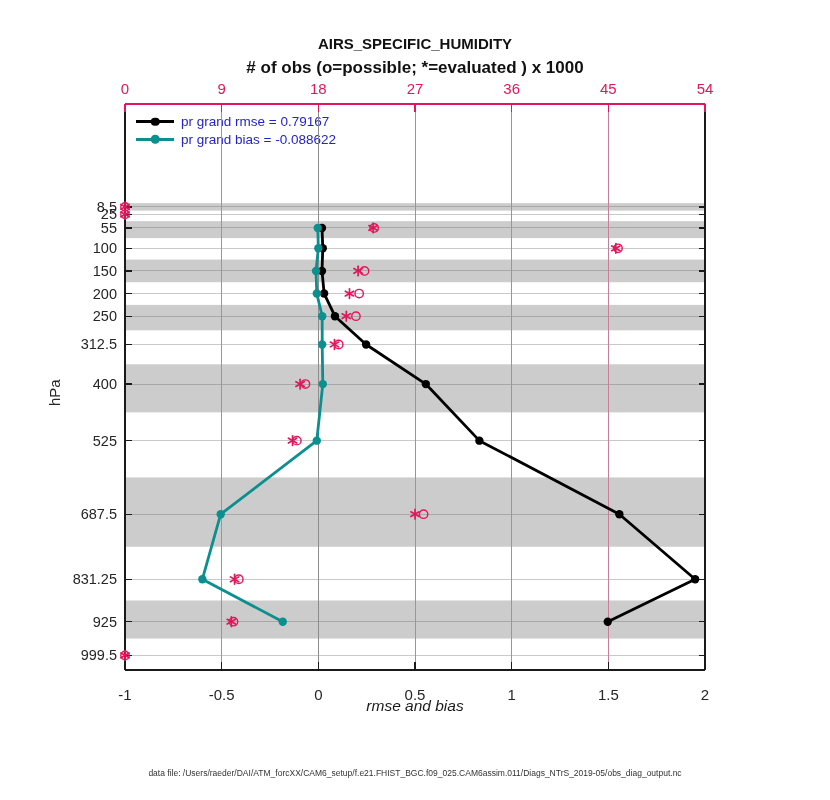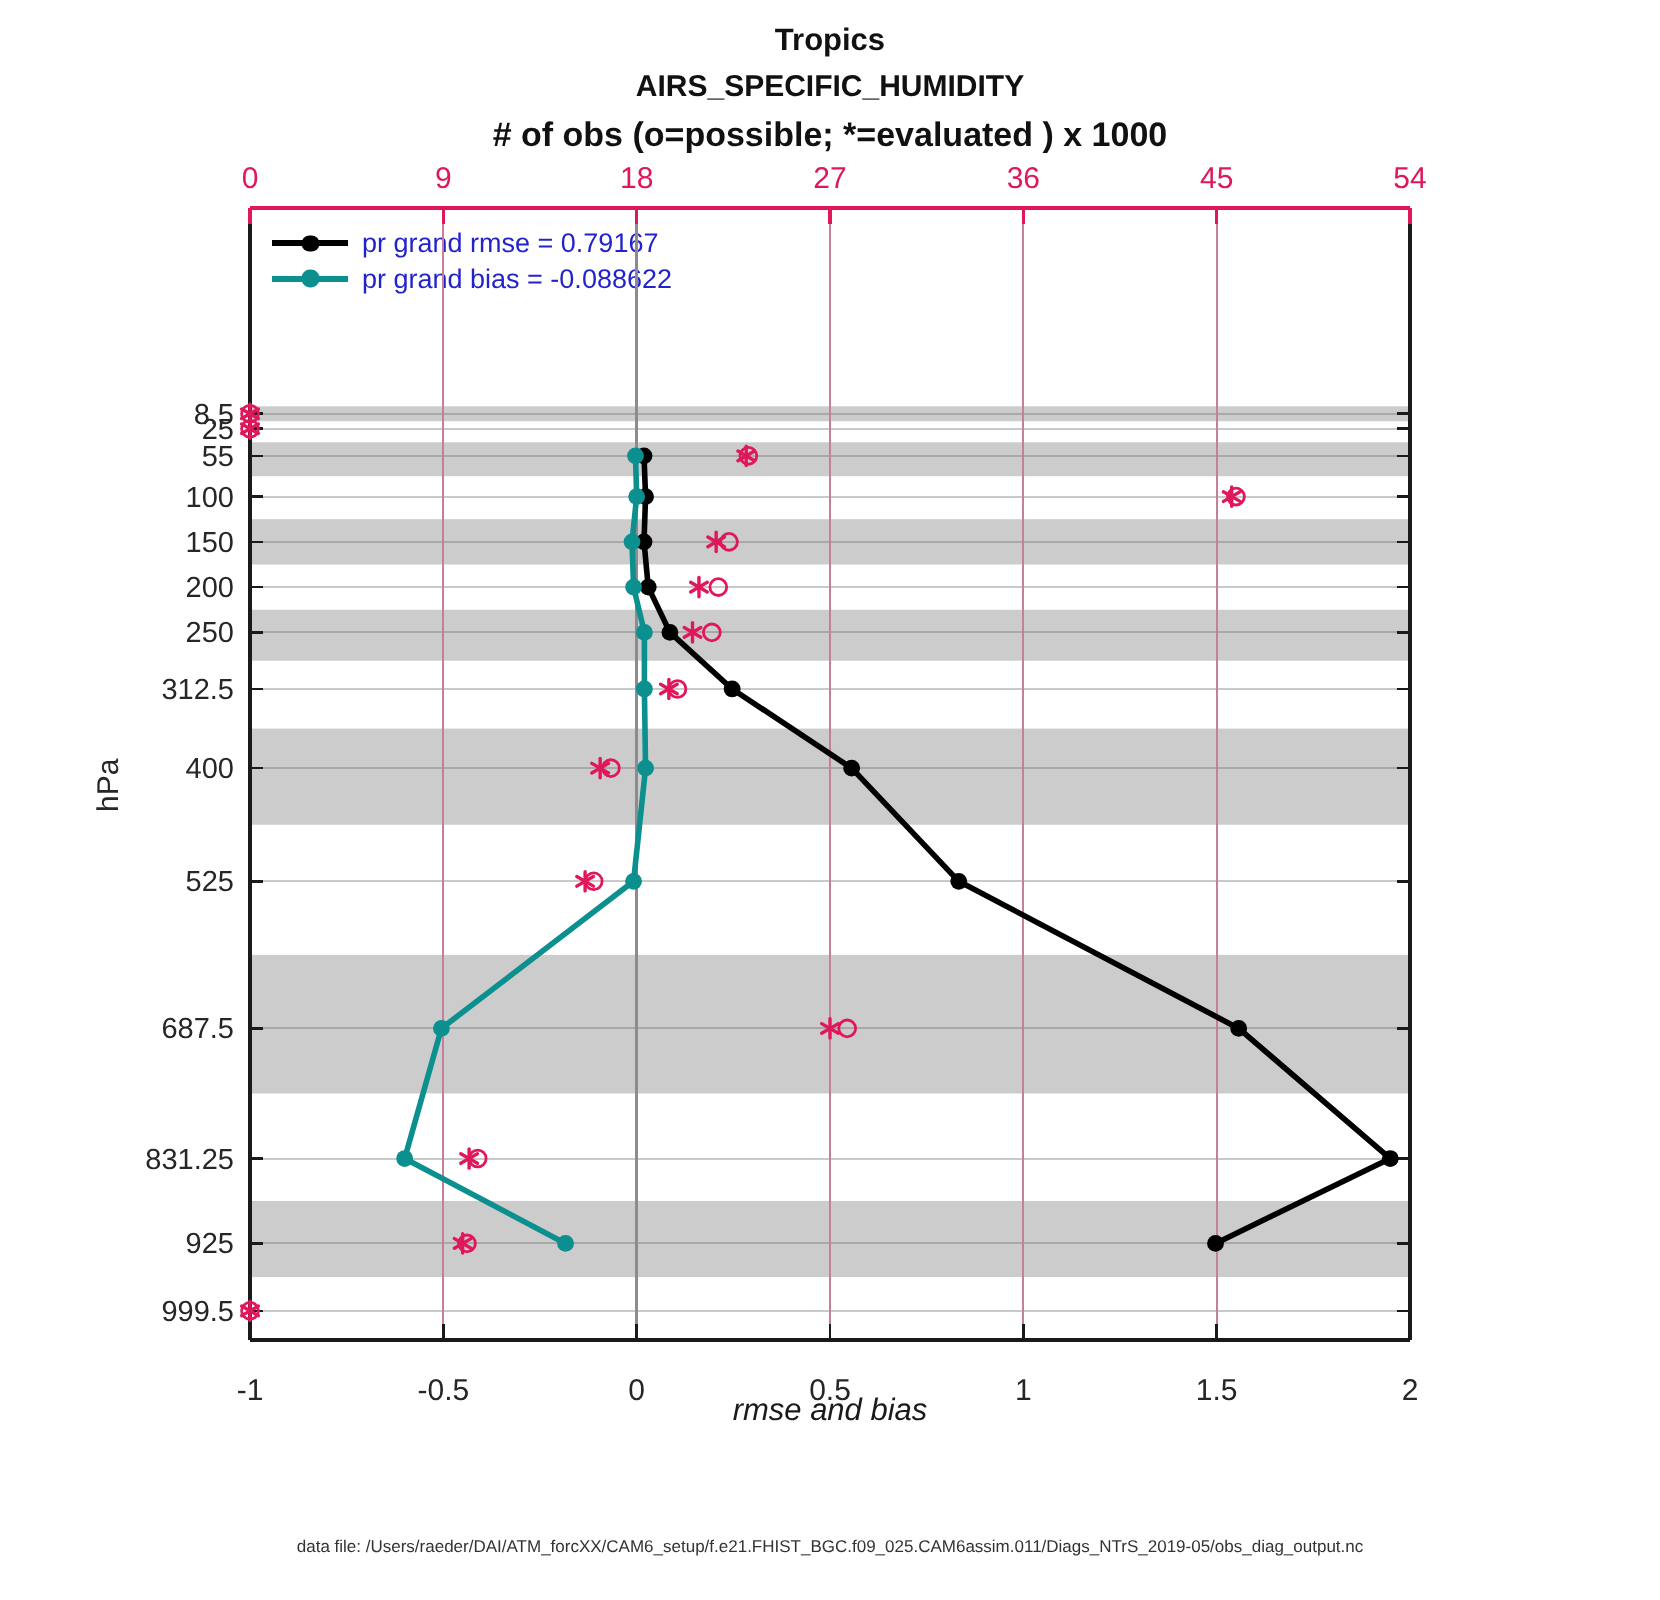--- a/index.html
+++ b/index.html
@@ -19,21 +19,20 @@
           transform-origin:0 0;transform:rotate(-90deg);}
   .xlabel{top:697px;font-size:15.5px;color:#1a1a1a;font-style:italic;}
   .dateline{top:718px;font-size:15.5px;color:#1a1a1a;}
   .footer{top:768px;font-size:8.5px;color:#333;}
   #plot{position:absolute;left:125px;top:104px;overflow:visible;}
 </style>
 </head>
 <body>
 
 <div class="canvas">
-  <div class="ctext title">Tropics</div>
   <div class="ctext subtitle">AIRS_SPECIFIC_HUMIDITY</div>
   <div class="ctext obs-label" id="obsLabel"># of obs (o=possible; *=evaluated ) x 1000</div>
 
   <div class="legend">
     <div class="legend-row">
       <span class="swatch" id="sw0" style="background: rgb(0, 0, 0);">
           <span class="dot" style="background: rgb(0, 0, 0);"></span>
         </span>
       <span class="legend-label">pr grand rmse = 0.79167</span>
     </div>

